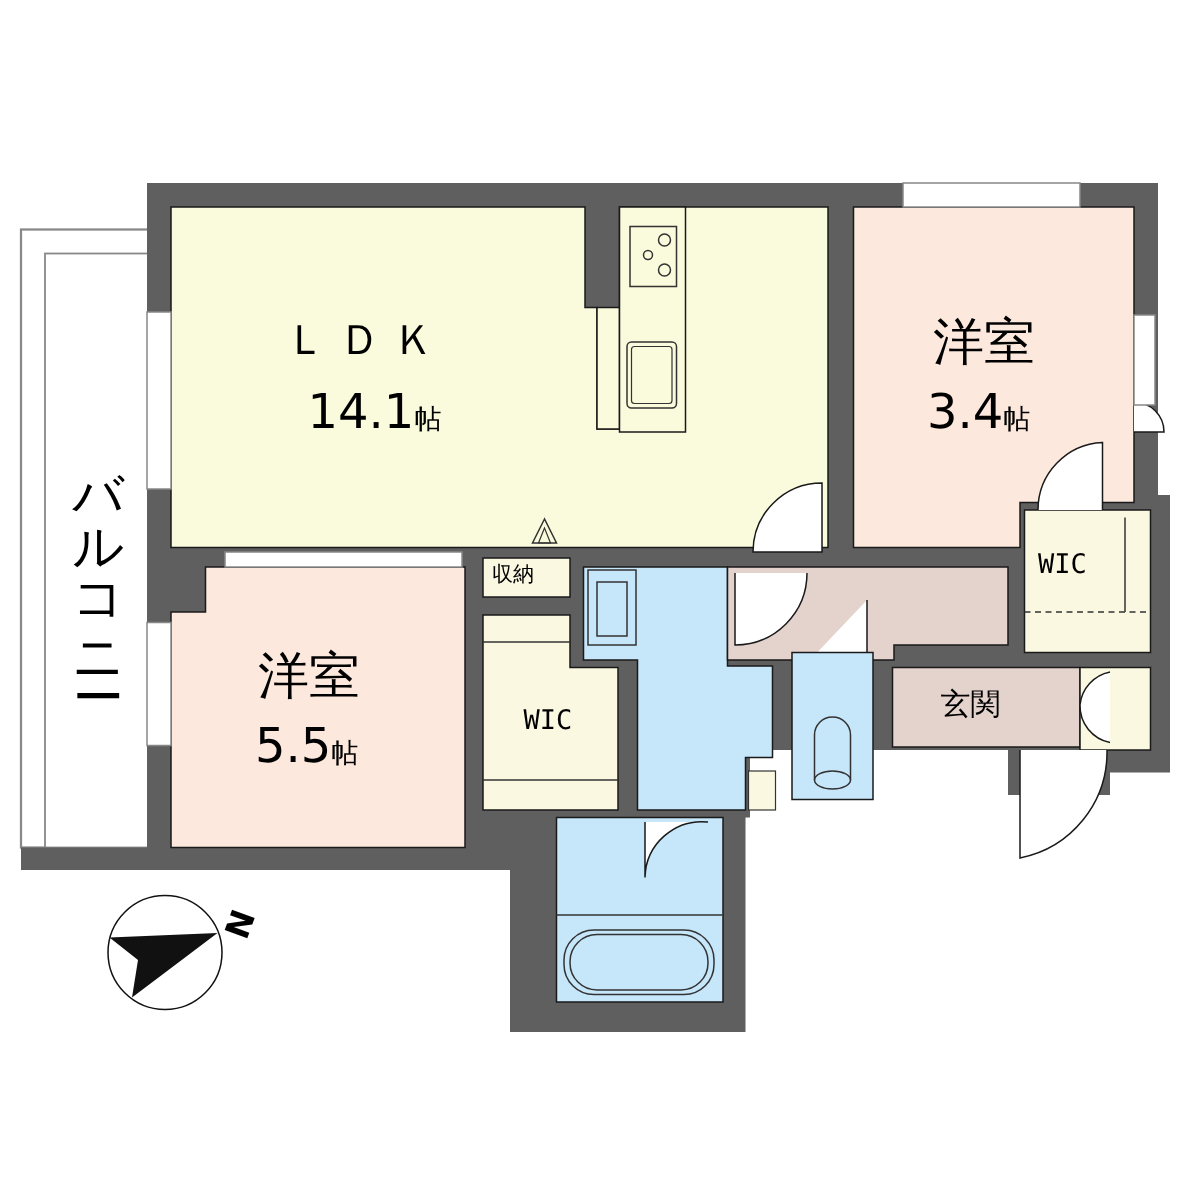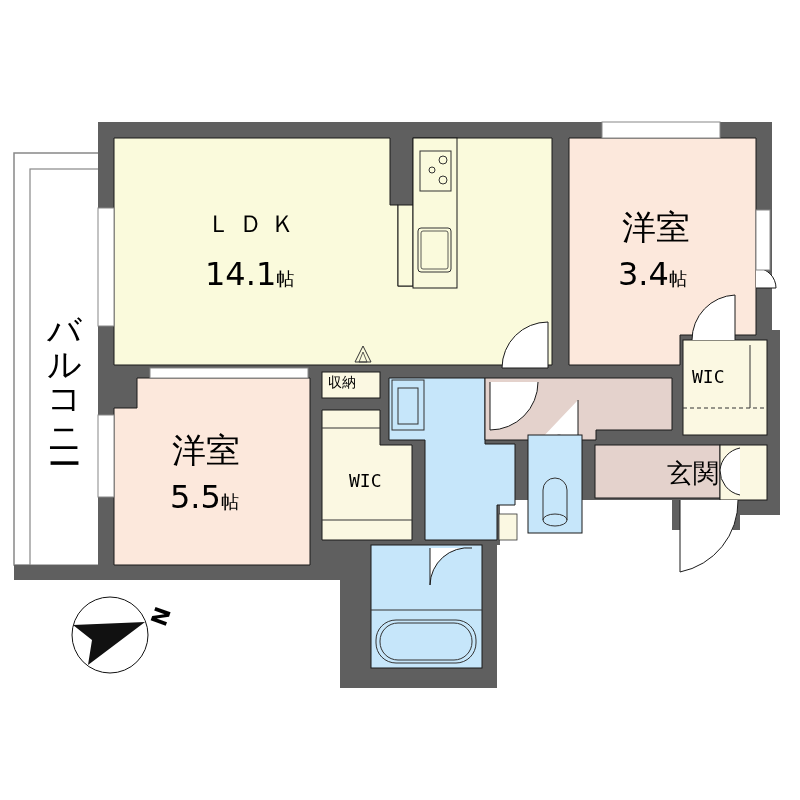--- a/index.html
+++ b/index.html
@@ -104,33 +104,33 @@
   <rect x="756" y="210" width="14" height="60" fill="#fff" stroke="#888"></rect>
 
   <path d="M 548 322 A 46 46 0 0 0 502 368 L 548 368 Z" fill="#fff" stroke="#1a1a1a"></path>
 
   <g>
     <circle cx="110" cy="635" r="38" fill="#fff" stroke="#111" stroke-width="1"></circle>
     <polygon points="73,625 145,622 88,665 92,640" fill="#111"></polygon>
   </g>
 </svg>
 
-<div style="position:absolute;left:190px;top:208px;width:130px;text-align:center;font-size:24px;letter-spacing:8px;">ＬＤＫ</div>
+<div style="position:absolute;left:190px;top:208px;width:130px;text-align:left;font-size:28px;letter-spacing:8px;">ＬＤＫ</div>
 <div style="position:absolute;left:205px;top:255px;font-size:32px;">
   <span>14.1</span><span style="font-size:18px;">帖</span>
 </div>
 
 <div style="position:absolute;left:622px;top:205px;font-size:34px;">洋室</div>
 <div style="position:absolute;left:618px;top:255px;font-size:32px;">
   <span>3.4</span><span style="font-size:18px;">帖</span>
 </div>
 
 <div style="position:absolute;left:172px;top:428px;font-size:34px;">洋室</div>
 <div style="position:absolute;left:170px;top:478px;font-size:32px;">
   <span>5.5</span><span style="font-size:18px;">帖</span>
 </div>
 
 <div style="position:absolute;left:349px;top:470px;font-size:18px;font-family:'DejaVu Sans Mono',monospace;">WIC</div>
 <div style="position:absolute;left:692px;top:366px;font-size:18px;font-family:'DejaVu Sans Mono',monospace;">WIC</div>
 <div style="position:absolute;left:328px;top:374px;font-size:14px;">収納</div>
-<div style="position:absolute;left:627px;top:456px;font-size:26px;margin-left:40px;">玄関</div>
+<div style="position:absolute;left:627px;top:456px;font-size:20px;">玄関</div>
 <div style="position:absolute;left:44px;top:292px;width:40px;font-size:34px;line-height:38px;writing-mode:vertical-rl;">バルコニー</div>
 <div style="position:absolute;left:152px;top:604px;font-size:22px;font-weight:bold;transform:rotate(-70deg);">N</div>
 
 </body></html>

